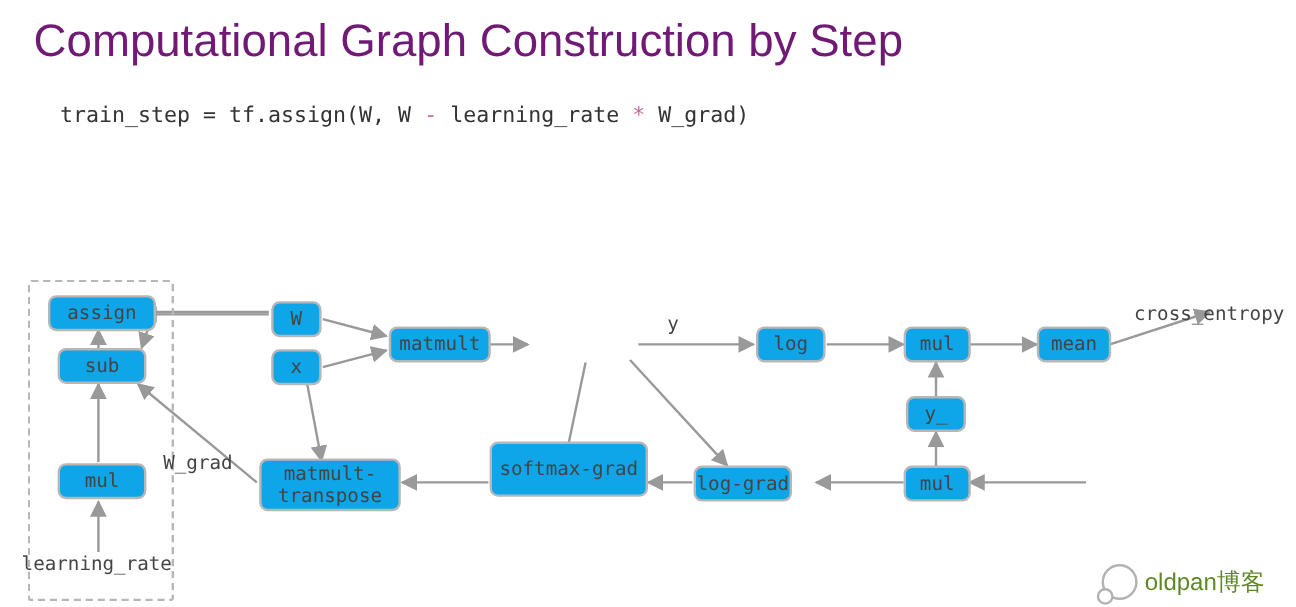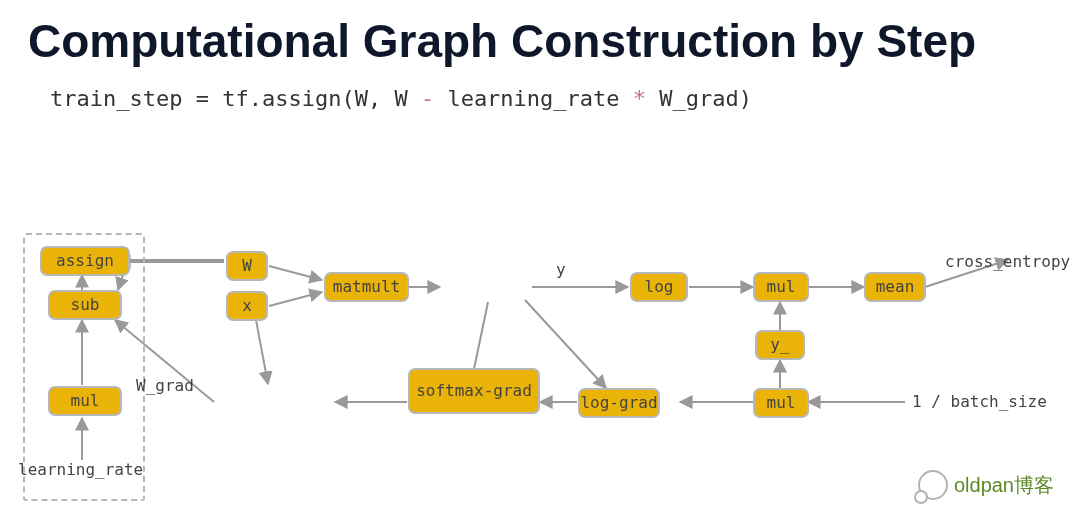--- a/index.html
+++ b/index.html
@@ -1,20 +1,20 @@
 <!DOCTYPE html>
 <html><head>
 <meta charset="utf-8">
 <style>
   html,body{margin:0;padding:0;background:#fff;font-family:"Segoe UI",Arial,sans-serif;color:#333}
   .page{position:relative;width:1080px;height:506px}
-  .title{position:absolute;left:28px;top:14px;font-size:46px;font-weight:700;color:#0f172a}
-  .code{position:absolute;left:50px;top:86px;font-family:Consolas,Menlo,monospace;font-size:22px}
+  .title{position:absolute;left:28px;top:14px;font-size:38px;font-weight:400;color:#701a75}
+  .code{position:absolute;left:50px;top:86px;font-family:Consolas,Menlo,monospace;font-size:18px}
   .code .sym{color:#c46b9d}
-  .node{position:absolute;box-sizing:border-box;border:2px solid #b7b7b7;border-radius:7px;background:#eab308;font-family:Consolas,Menlo,monospace;font-size:16px;color:#444;text-align:center;display:flex;align-items:center;justify-content:center;line-height:1.15}
+  .node{position:absolute;box-sizing:border-box;border:2px solid #b7b7b7;border-radius:7px;background:#0ea5e9;font-family:Consolas,Menlo,monospace;font-size:16px;color:#444;text-align:center;display:flex;align-items:center;justify-content:center;line-height:1.15}
   .group{position:absolute;border:2px dashed #b7b7b7;border-radius:3px;box-sizing:border-box}
   .lbl{position:absolute;font-family:Consolas,Menlo,monospace;font-size:16px;color:#444;white-space:pre}
   svg.edges{position:absolute;left:0;top:0;width:1080px;height:506px;pointer-events:none}
   .watermark{position:absolute;right:26px;bottom:6px;font-size:20px;color:#4d7c0f;display:flex;align-items:center;gap:6px;opacity:.9}
   .watermark .bubble{width:26px;height:26px;border:2px solid #aaa;border-radius:50%;display:inline-block;position:relative}
   .watermark .bubble:after{content:"";position:absolute;width:10px;height:10px;border:2px solid #aaa;border-radius:50%;left:-6px;bottom:-6px;background:#fff}
 </style>
 </head>
 <body>
 
@@ -79,28 +79,29 @@
   <div class="node" style="left:40px;top:246px;width:90px;height:30px">assign</div>
   <div class="node" style="left:48px;top:290px;width:74px;height:30px">sub</div>
   <div class="node" style="left:48px;top:386px;width:74px;height:30px">mul</div>
   <div class="node" style="left:226px;top:251px;width:42px;height:30px">W</div>
   <div class="node" style="left:226px;top:291px;width:42px;height:30px">x</div>
   <div class="node" style="left:324px;top:272px;width:85px;height:30px">matmult</div>
   <div class="node" style="left:630px;top:272px;width:58px;height:30px">log</div>
   <div class="node" style="left:753px;top:272px;width:56px;height:30px">mul</div>
   <div class="node" style="left:864px;top:272px;width:62px;height:30px">mean</div>
   <div class="node" style="left:755px;top:330px;width:50px;height:30px">y_</div>
+  <div class="node" style="left:216px;top:382px;width:118px;height:44px;white-space:pre-line">matmult-
+transpose</div>
   <div class="node" style="left:408px;top:368px;width:132px;height:46px">softmax-grad</div>
   <div class="node" style="left:578px;top:388px;width:82px;height:30px">log-grad</div>
   <div class="node" style="left:753px;top:388px;width:56px;height:30px">mul</div>
 
   <div class="lbl" style="left:556px;top:260px">y</div>
   <div class="lbl" style="left:945px;top:252px">cross_entropy</div>
   <div class="lbl" style="left:136px;top:376px">W_grad</div>
   <div class="lbl" style="left:18px;top:460px">learning_rate</div>
-  <div class="lbl" style="left:912px;top:392px">1 / batch_size</div>
 
   <div class="watermark">
     <span class="bubble"></span>
     <span>oldpan博客</span>
   </div>
 
 </div>
 
 </body></html>

